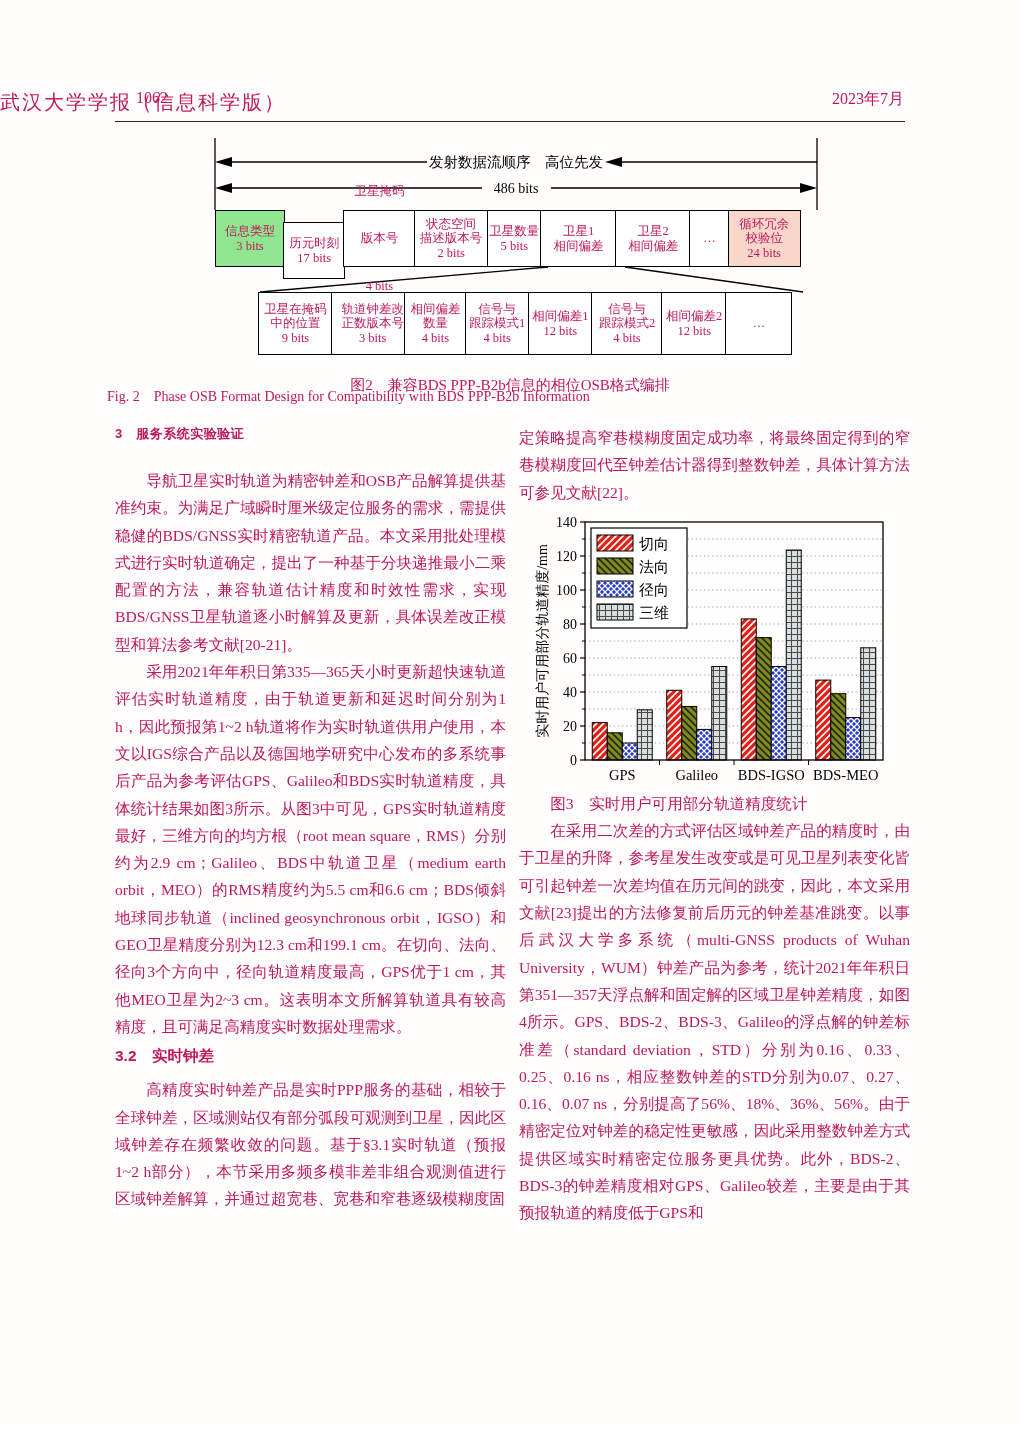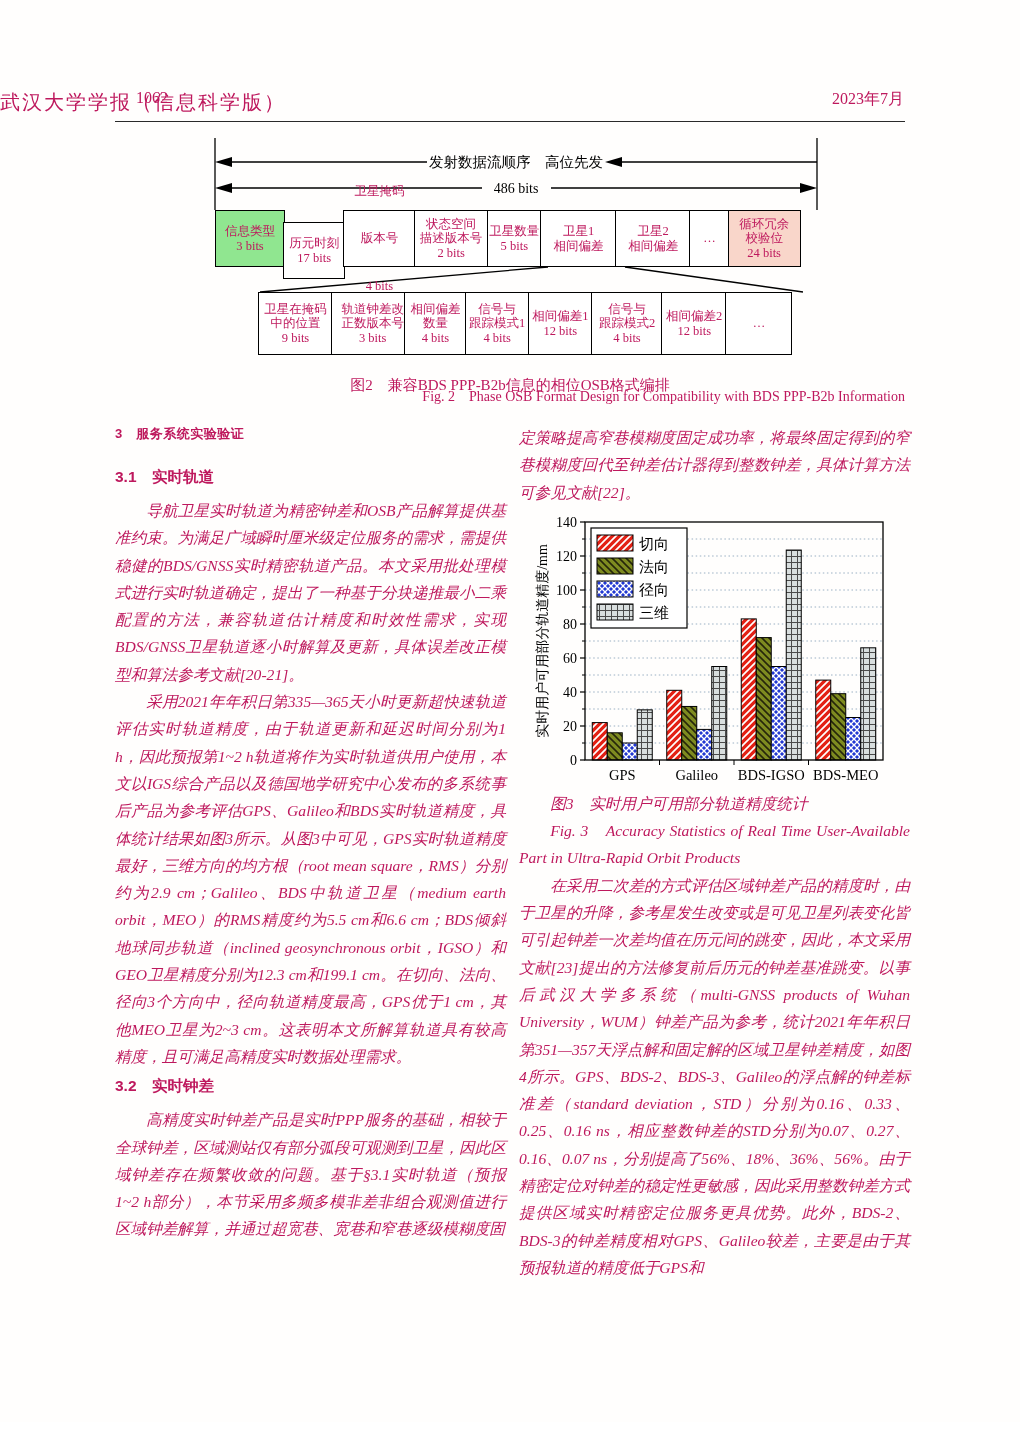--- a/index.html
+++ b/index.html
@@ -20,27 +20,27 @@
   .fig2 svg text{font-family:"Liberation Serif","DejaVu Serif",serif;fill:#000;}
   .box-row{position:absolute;display:flex;}
   .fbox{box-sizing:border-box;border:1.8px solid #000;margin-left:-1.8px;background:#fff;
         display:flex;flex-direction:column;align-items:center;justify-content:center;
         text-align:center;font-size:12.5px;line-height:14.5px;}
   .box-row .fbox:first-child{margin-left:0;}
   #row1 .fbox{height:57px;}
   #row2 .fbox{height:63px;}
 
   .cap2cn{position:absolute;left:115px;width:790px;top:376px;text-align:center;font-size:15px;}
-  .cap2en{position:absolute;left:115px;width:790px;top:388px;text-align:right;font-size:14px;}
+  .cap2en{position:absolute;left:107px;width:790px;top:388px;text-align:left;font-size:14px;}
 
   
   .col{position:absolute;top:424px;width:391px;}
   .col-left{left:115px;}
   .col-right{left:519px;}
-  .col p{margin:0;font-size:15.6px;line-height:27.3px;text-align:justify;text-indent:2em;font-style:italic;}
+  .col p{margin:0;font-size:15.6px;line-height:27.3px;text-align:justify;text-indent:2em;}
   .col p.noindent{text-indent:0;}
   h1.sec{font-family:"Liberation Sans","DejaVu Sans",sans-serif;font-weight:700;
          font-size:13px;margin:1px 0 24px 0;letter-spacing:0.5px;}
   h2.sub{font-family:"Liberation Sans","DejaVu Sans",sans-serif;font-weight:700;
          font-size:15.5px;margin:6px 0 9px 0;}
 
   
   .chartwrap{width:360px;margin:8px 0 0 14px;}
   .cap3cn{margin:4px 0 2px 0;text-align:center;font-size:15px;text-indent:0;}
   .cap3en{margin:0 12px 10px 12px;text-align:center;font-size:14px;line-height:25px;text-indent:0;}
@@ -153,21 +153,20 @@
           <div>…</div>
         </div>
       </div>
   </div>
 
   <div class="cap2cn">图2　兼容BDS PPP-B2b信息的相位OSB格式编排</div>
   <div class="cap2en">Fig. 2　Phase OSB Format Design for Compatibility with BDS PPP-B2b Information</div>
 
   <div class="col col-left">
     <h1 class="sec">3　服务系统实验验证</h1>
-    <h2 class="sub">3.1　实时轨道</h2>
     <p>导航卫星实时轨道为精密钟差和OSB产品解算提供基准约束。为满足广域瞬时厘米级定位服务的需求，需提供稳健的BDS/GNSS实时精密轨道产品。本文采用批处理模式进行实时轨道确定，提出了一种基于分块递推最小二乘配置的方法，兼容轨道估计精度和时效性需求，实现BDS/GNSS卫星轨道逐小时解算及更新，具体误差改正模型和算法参考文献[20-21]。</p>
     <p>采用2021年年积日第335—365天小时更新超快速轨道评估实时轨道精度，由于轨道更新和延迟时间分别为1 h，因此预报第1~2 h轨道将作为实时轨道供用户使用，本文以IGS综合产品以及德国地学研究中心发布的多系统事后产品为参考评估GPS、Galileo和BDS实时轨道精度，具体统计结果如图3所示。从图3中可见，GPS实时轨道精度最好，三维方向的均方根（root mean square，RMS）分别约为2.9 cm；Galileo、BDS中轨道卫星（medium earth orbit，MEO）的RMS精度约为5.5 cm和6.6 cm；BDS倾斜地球同步轨道（inclined geosynchronous orbit，IGSO）和GEO卫星精度分别为12.3 cm和199.1 cm。在切向、法向、径向3个方向中，径向轨道精度最高，GPS优于1 cm，其他MEO卫星为2~3 cm。这表明本文所解算轨道具有较高精度，且可满足高精度实时数据处理需求。</p>
     <h2 class="sub">3.2　实时钟差</h2>
     <p>高精度实时钟差产品是实时PPP服务的基础，相较于全球钟差，区域测站仅有部分弧段可观测到卫星，因此区域钟差存在频繁收敛的问题。基于§3.1实时轨道（预报1~2 h部分），本节采用多频多模非差非组合观测值进行区域钟差解算，并通过超宽巷、宽巷和窄巷逐级模糊度固</p>
   </div>
 
   <div class="col col-right">
     <p class="noindent">定策略提高窄巷模糊度固定成功率，将最终固定得到的窄巷模糊度回代至钟差估计器得到整数钟差，具体计算方法可参见文献[22]。</p>
     <div class="chartwrap">
       <svg id="chart" width="360" height="272">
@@ -255,17 +254,16 @@
           <text x="106" y="34.5" font-size="15" font-family="&quot;Liberation Serif&quot;,&quot;DejaVu Serif&quot;,serif">切向</text>
           <rect x="64" y="44" width="36" height="16" fill="url(#h1)" stroke="#000" stroke-width="1"></rect>
           <text x="106" y="57.5" font-size="15" font-family="&quot;Liberation Serif&quot;,&quot;DejaVu Serif&quot;,serif">法向</text>
           <rect x="64" y="67" width="36" height="16" fill="url(#h2)" stroke="#000" stroke-width="1"></rect>
           <text x="106" y="80.5" font-size="15" font-family="&quot;Liberation Serif&quot;,&quot;DejaVu Serif&quot;,serif">径向</text>
           <rect x="64" y="90" width="36" height="16" fill="url(#h3)" stroke="#000" stroke-width="1"></rect>
           <text x="106" y="103.5" font-size="15" font-family="&quot;Liberation Serif&quot;,&quot;DejaVu Serif&quot;,serif">三维</text>
         </svg>
     </div>
     <p class="cap3cn">图3　实时用户可用部分轨道精度统计</p>
-    <p class="cap3en">Fig. 3　Accuracy Statistics of Real Time User-Available Part in Ultra-Rapid Orbit Products</p>
     <p>在采用二次差的方式评估区域钟差产品的精度时，由于卫星的升降，参考星发生改变或是可见卫星列表变化皆可引起钟差一次差均值在历元间的跳变，因此，本文采用文献[23]提出的方法修复前后历元的钟差基准跳变。以事后武汉大学多系统（multi-GNSS products of Wuhan University，WUM）钟差产品为参考，统计2021年年积日第351—357天浮点解和固定解的区域卫星钟差精度，如图4所示。GPS、BDS-2、BDS-3、Galileo的浮点解的钟差标准差（standard deviation，STD）分别为0.16、0.33、0.25、0.16 ns，相应整数钟差的STD分别为0.07、0.27、0.16、0.07 ns，分别提高了56%、18%、36%、56%。由于精密定位对钟差的稳定性更敏感，因此采用整数钟差方式提供区域实时精密定位服务更具优势。此外，BDS-2、BDS-3的钟差精度相对GPS、Galileo较差，主要是由于其预报轨道的精度低于GPS和</p>
   </div>
 
 </div>
 
 </body></html>

